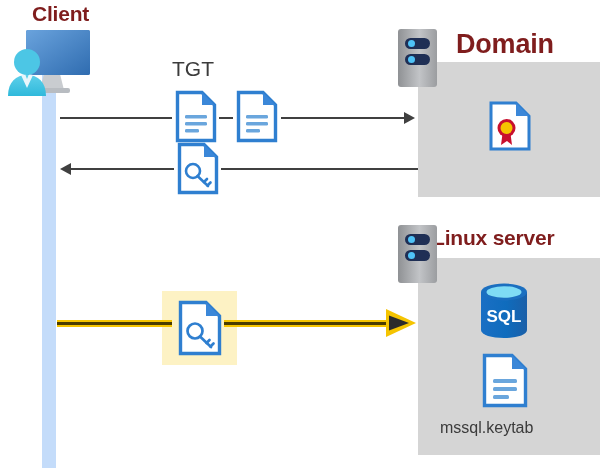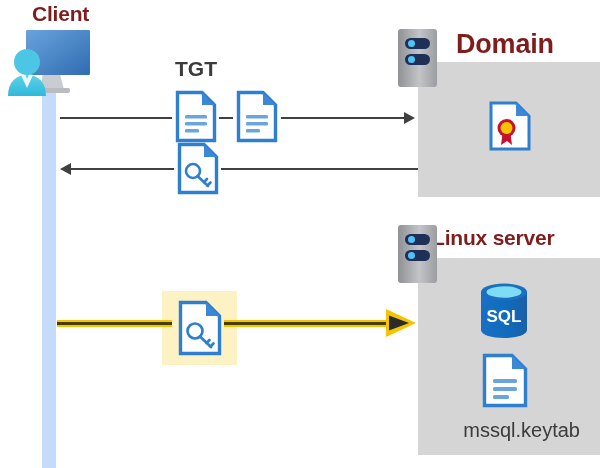--- a/index.html
+++ b/index.html
@@ -189,34 +189,34 @@
   <div class="abs" style="left:482px; top:353px; width:46px; height:55px;">
     <svg width="46" height="55" viewBox="0 0 46 55">
       <path d="M2.5 2.5 H30 L43.5 16 V52.5 H2.5 Z" fill="#ffffff" stroke="#2f7fd0" stroke-width="3.4"></path>
       <path d="M30 2.5 L43.5 16 H30 Z" fill="#3b87d8"></path>
       <rect x="11" y="26" width="24" height="4" rx="1.5" fill="#6aa6dd"></rect>
       <rect x="11" y="34" width="24" height="4" rx="1.5" fill="#6aa6dd"></rect>
       <rect x="11" y="42" width="16" height="4" rx="1.5" fill="#6aa6dd"></rect>
     </svg>
   </div>
 
-  <div class="abs label-plain" style="left:440px; top:419px; width:140px; text-align:right; font-size:20px; white-space:nowrap;">mssql.keytab</div>
+  <div class="abs label-plain" style="left:440px; top:419px; width:140px; text-align:left; font-size:16px; white-space:nowrap;">mssql.keytab</div>
 
   <div class="abs" style="left:0; top:0; width:600px; height:468px; pointer-events:none;">
 
     <div class="abs thin-line" style="left:60px; top:117px; width:112px;"></div>
 
     <div class="abs thin-line" style="left:219px; top:117px; width:14px;"></div>
 
     <div class="abs thin-line" style="left:281px; top:117px; width:124px;"></div>
 
     <div class="abs arrow-head-right" style="left:404px; top:112px;"></div>
   </div>
 
-  <div class="abs label-plain" style="left:172px; top:57px; width:48px; text-align:center; font-size:21px;font-weight:bold;">TGT</div>
+  <div class="abs label-plain" style="left:172px; top:57px; width:48px; font-size:21px;">TGT</div>
 
   <div class="abs" style="left:175px; top:90px; width:42px; height:53px;">
     <svg width="42" height="53" viewBox="0 0 42 53">
       <path d="M2.5 2.5 H27 L39.5 15 V50.5 H2.5 Z" fill="#ffffff" stroke="#2f7fd0" stroke-width="3.4"></path>
       <path d="M27 2.5 L39.5 15 H27 Z" fill="#3b87d8"></path>
       <rect x="10" y="25" width="22" height="3.6" rx="1.4" fill="#6aa6dd"></rect>
       <rect x="10" y="32" width="22" height="3.6" rx="1.4" fill="#6aa6dd"></rect>
       <rect x="10" y="39" width="14" height="3.6" rx="1.4" fill="#6aa6dd"></rect>
     </svg>
   </div>

